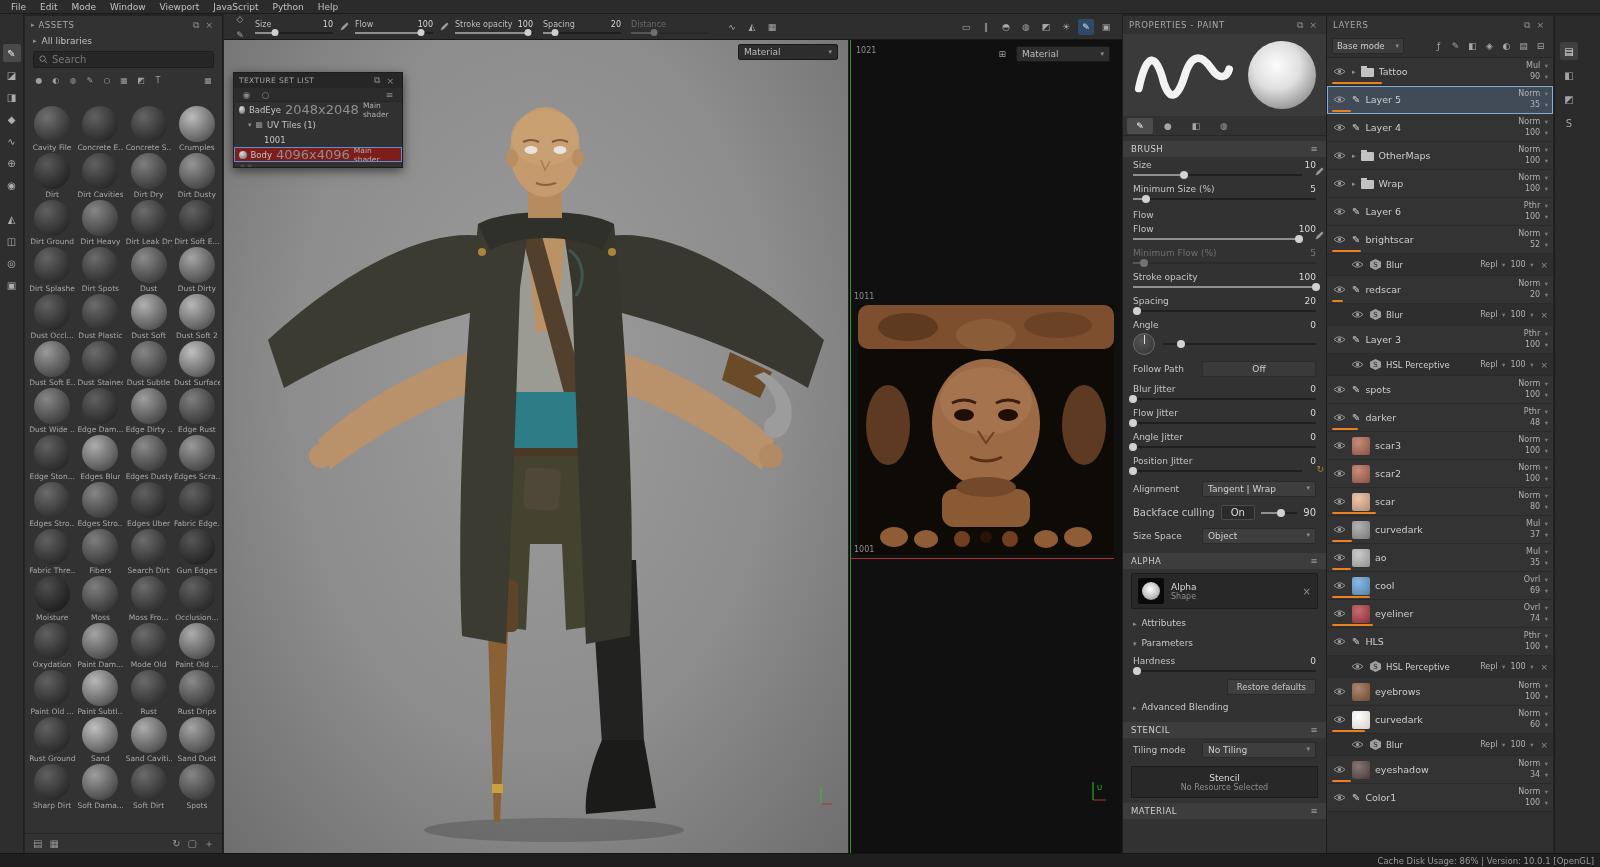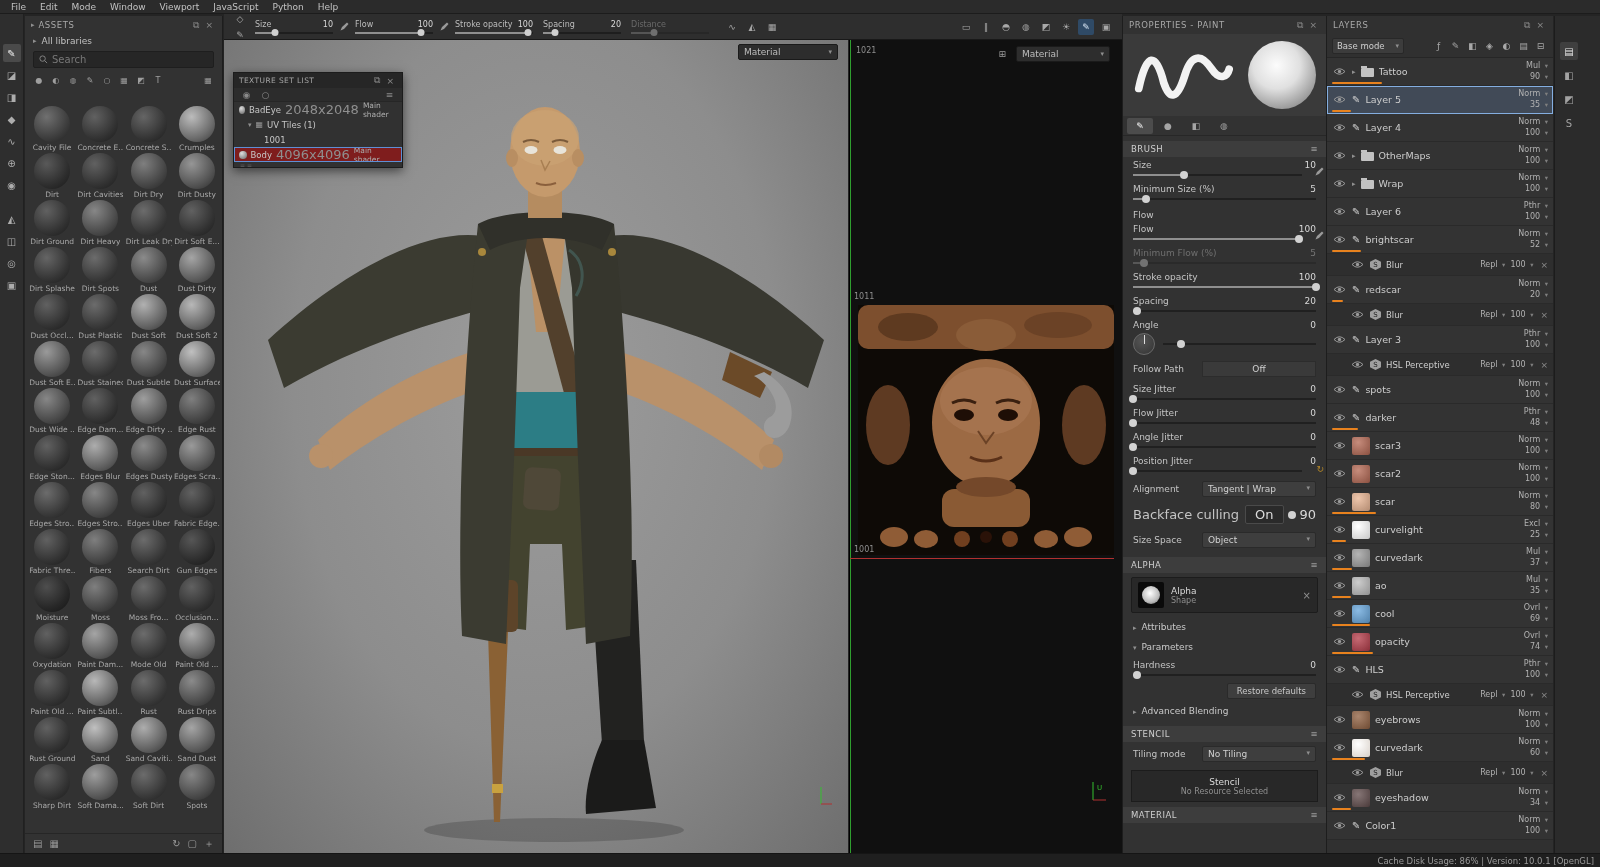--- a/index.html
+++ b/index.html
@@ -94,21 +94,21 @@
 .phandle{position:absolute;top:-3px;width:8px;height:8px;border-radius:50%;background:#d2d2d2;transform:translateX(-50%)}
 .prowicon{position:absolute;right:2px;bottom:3px;font-size:9px;color:#b08428}
 .drow{display:flex;align-items:center;gap:6px;padding:4px 10px;font-size:9px}
 .pdrop{margin-left:auto;width:114px;background:#3e3e3e;border:1px solid #2a2a2a;border-radius:2px;padding:2px 5px;display:flex;justify-content:space-between;color:#d0d0d0}
 .pdrop i{color:#8f8f8f;font-size:7px}
 .pflat{margin-left:auto;width:114px;background:#3a3a3a;border:1px solid #2c2c2c;text-align:center;padding:2px 0;color:#cfcfcf}
 .arow{display:flex;align-items:center;gap:8px;margin-top:2px}
 .dial{width:22px;height:22px;border-radius:50%;border:1px solid #6a6a6a;background:radial-gradient(circle at 40% 35%,#555,#333);position:relative}
 .dial i{position:absolute;left:50%;top:1px;width:1px;height:9px;background:#ddd}
 .ptrack.tiny{flex:1;margin:0}
-.trow{display:flex;align-items:center;gap:6px;padding:4px 10px;font-size:13px}
+.trow{display:flex;align-items:center;gap:6px;padding:4px 10px;font-size:10px}
 .onbox{background:#2a2a2a;border:1px solid #4a4a4a;padding:1px 9px;color:#ddd;border-radius:2px}
 .ptrack.grow{flex:1;margin:0}
 .resbox{margin:4px 8px;background:#282828;border:1px solid #1c1c1c;border-radius:2px;display:flex;align-items:center;gap:7px;padding:4px 6px}
 .rthumb{width:26px;height:26px;background:#0a0a0a;border-radius:2px;display:flex;align-items:center;justify-content:center}
 .rthumb i{width:18px;height:18px;border-radius:50%;background:radial-gradient(circle at 45% 40%,#fff,#bbb 60%,#555)}
 .rname{font-size:9px;color:#dadada}
 .rsub{font-size:8px;color:#8f8f8f}
 .resx{margin-left:auto;color:#8f8f8f}
 .collrow{padding:5px 10px;font-size:9px;color:#cacaca}
 .collrow i{color:#8f8f8f;font-size:7px;margin-right:5px}
@@ -782,21 +782,21 @@
             <div class="phandle" style="left:12%"></div>
           </div>
         </div>
     </div>
       <div class="drow">
       <span class="plab">Follow Path</span>
       <span class="pflat">Off</span>
     </div>
       <div class="prow">
       <div class="lv">
-          <span class="plab">Size Jitter</span>
+          <span class="plab">Blur Jitter</span>
           <span class="pval">0</span>
         </div>
       <div class="ptrack">
           <div class="pfill" style="width:0%"></div>
           <div class="phandle" style="left:0%"></div>
         </div>
 
     </div>
       <div class="prow">
       <div class="lv">
@@ -1174,35 +1174,20 @@
     </span>
         <span class="opbar" style="width:44px"></span>
       </div>
       <div class="lrow">
     <span class="eye">
           <svg width="13" height="9" viewBox="0 0 13 9">
             <path d="M1 4.5 Q6.5 -1 12 4.5 Q6.5 10 1 4.5 Z" fill="none" stroke="#9a9a9a"></path>
             <circle cx="6.5" cy="4.5" r="1.7" fill="#9a9a9a"></circle>
           </svg>
         </span>
-    <span class="lthumb" style="background: radial-gradient(circle at 35% 30%, rgb(255, 255, 255), rgb(200, 200, 200));"></span>
-    <span class="lname">curvelight</span>
-    <span class="bstack">
-      <span class="bm">Excl <i>▾</i></span>
-      <span class="op">25 <i>▾</i></span>
-    </span>
-        <span class="opbar" style="width:14px"></span>
-      </div>
-      <div class="lrow">
-    <span class="eye">
-          <svg width="13" height="9" viewBox="0 0 13 9">
-            <path d="M1 4.5 Q6.5 -1 12 4.5 Q6.5 10 1 4.5 Z" fill="none" stroke="#9a9a9a"></path>
-            <circle cx="6.5" cy="4.5" r="1.7" fill="#9a9a9a"></circle>
-          </svg>
-        </span>
     <span class="lthumb" style="background: radial-gradient(circle at 35% 30%, rgb(180, 180, 180), rgb(120, 120, 120));"></span>
     <span class="lname">curvedark</span>
     <span class="bstack">
       <span class="bm">Mul <i>▾</i></span>
       <span class="op">37 <i>▾</i></span>
     </span>
         <span class="opbar" style="width:20px"></span>
       </div>
       <div class="lrow">
     <span class="eye">
@@ -1235,21 +1220,21 @@
         <span class="opbar" style="width:38px"></span>
       </div>
       <div class="lrow">
     <span class="eye">
           <svg width="13" height="9" viewBox="0 0 13 9">
             <path d="M1 4.5 Q6.5 -1 12 4.5 Q6.5 10 1 4.5 Z" fill="none" stroke="#9a9a9a"></path>
             <circle cx="6.5" cy="4.5" r="1.7" fill="#9a9a9a"></circle>
           </svg>
         </span>
     <span class="lthumb" style="background: radial-gradient(circle at 35% 30%, rgb(198, 106, 116), rgb(138, 46, 56));"></span>
-    <span class="lname">opacity</span>
+    <span class="lname">eyeliner</span>
     <span class="bstack">
       <span class="bm">Ovrl <i>▾</i></span>
       <span class="op">74 <i>▾</i></span>
     </span>
         <span class="opbar" style="width:41px"></span>
       </div>
       <div class="lrow">
     <span class="eye">
           <svg width="13" height="9" viewBox="0 0 13 9">
             <path d="M1 4.5 Q6.5 -1 12 4.5 Q6.5 10 1 4.5 Z" fill="none" stroke="#9a9a9a"></path>

